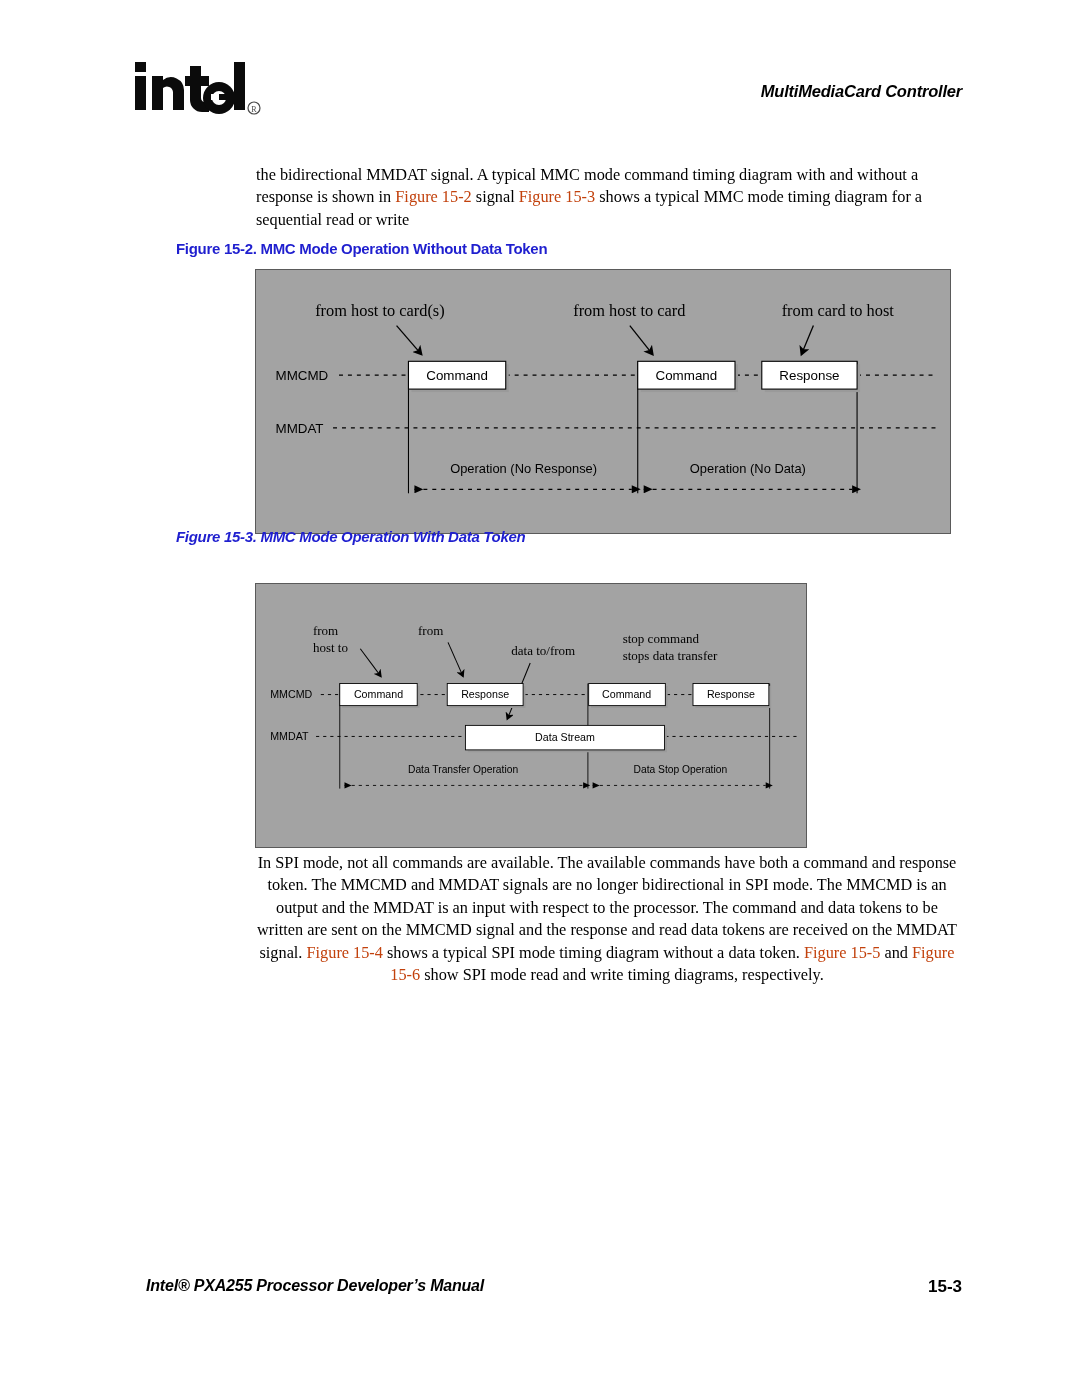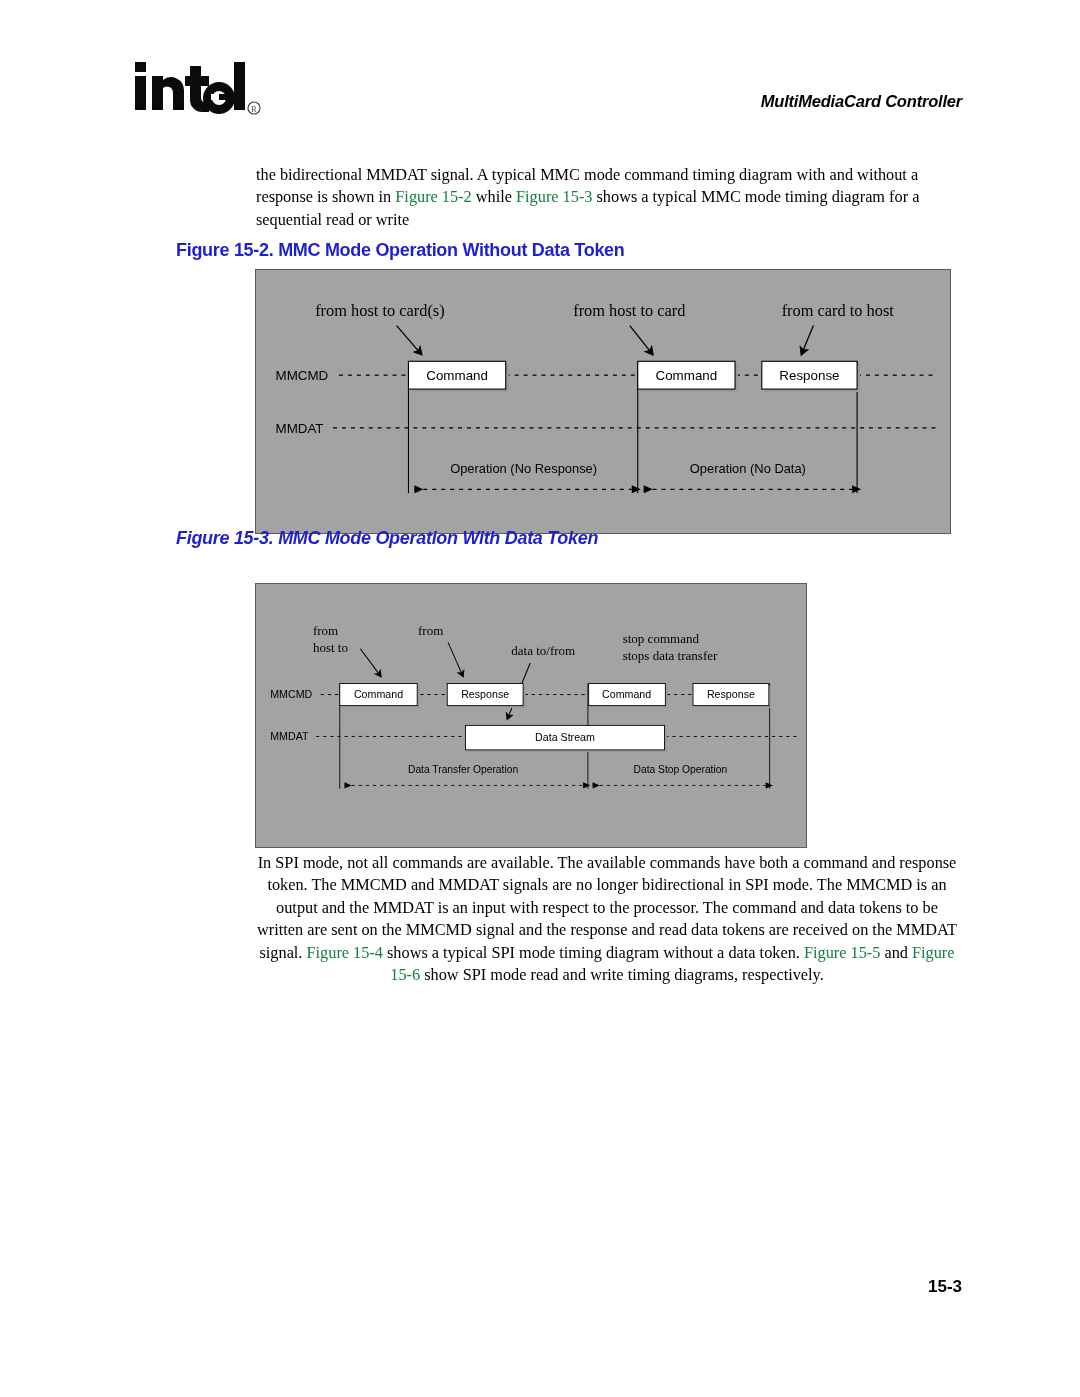--- a/index.html
+++ b/index.html
@@ -27,21 +27,21 @@
     position: absolute;
     left: 133px;
     top: 58px;
     width: 130px;
     height: 72px;
   }
   #intel-logo svg { display: block; }
   #header-title {
     position: absolute;
     right: 118px;
-    top: 92px;
+    top: 82px;
     font-family: "Liberation Sans", sans-serif;
     font-weight: bold;
     font-style: italic;
     font-size: 16.5px;
     letter-spacing: -0.2px;
     color: #000;
     white-space: nowrap;
   }
 
   
@@ -58,29 +58,29 @@
     top: 164px;
     width: 700px;
   }
   #spi-paragraph {
     left: 254px;
     top: 852px;
     width: 706px;
     text-align: center;
   }
   .xref {
-    color: #15803d;
+    color: #c2410c;
   }
 
   
   .figure-caption {
     position: absolute;
     font-family: "Liberation Sans", sans-serif;
     font-weight: bold;
-    font-size: 18px;
+    font-size: 15px;
     color: #1f1fcf;
     letter-spacing: -0.3px;
     white-space: nowrap;
   }
   #caption-fig-2 { left: 176px; top: 240px; }
   #caption-fig-3 { left: 176px; top: 528px; font-style: italic; }
 
   
   .figure-frame {
     position: absolute;
@@ -183,21 +183,21 @@
       <rect x="101" y="4" width="11" height="48" fill="#0b0b0b"></rect>
 
       <circle cx="121" cy="50" r="6" fill="none" stroke="#4a4a4a" stroke-width="1.2"></circle>
       <text x="121" y="53.5" font-family="Liberation Serif, serif" font-size="8" fill="#4a4a4a" text-anchor="middle">R</text>
     </svg>
   </div>
 
   <div id="header-title">MultiMediaCard Controller</div>
 </div>
 
-<div class="body-text" id="intro-paragraph"><span>the bidirectional MMDAT signal. A typical MMC mode command timing diagram with and without a response is shown in </span><span class="xref">Figure 15-2</span><span> while </span><span class="xref">Figure 15-3</span><span> shows a typical MMC mode timing diagram for a sequential read or write</span></div>
+<div class="body-text" id="intro-paragraph"><span>the bidirectional MMDAT signal. A typical MMC mode command timing diagram with and without a response is shown in </span><span class="xref">Figure 15-2</span><span> signal </span><span class="xref">Figure 15-3</span><span> shows a typical MMC mode timing diagram for a sequential read or write</span></div>
 
 <div class="figure-caption" id="caption-fig-2">Figure 15-2. MMC Mode Operation Without Data Token</div>
 
 <div class="figure-frame" id="figure-2-frame">
   <svg viewBox="0 0 696 265" xmlns="http://www.w3.org/2000/svg">
     <defs>
       <marker id="arrowL2" markerWidth="10" markerHeight="8" refX="9" refY="4" orient="auto-start-reverse" markerUnits="userSpaceOnUse">
         <path d="M9,0 L9,8 L0,4 z" fill="#000"></path>
       </marker>
       <marker id="arrowR2" markerWidth="10" markerHeight="8" refX="1" refY="4" orient="auto" markerUnits="userSpaceOnUse">
@@ -316,14 +316,15 @@
     <text class="op-label" x="537" y="205">Data Stop Operation</text>
 
     <path class="arrow-line" d="M112 221 L414 221" marker-start="url(#arrowL3)" marker-end="url(#arrowR3)"></path>
     <path class="arrow-line" d="M426 221 L645 221" marker-start="url(#arrowL3)" marker-end="url(#arrowR3)"></path>
   </svg>
 </div>
 
 <div class="body-text" id="spi-paragraph"><span>In SPI mode, not all commands are available. The available commands have both a command and response token. The MMCMD and MMDAT signals are no longer bidirectional in SPI mode. The MMCMD is an output and the MMDAT is an input with respect to the processor. The command and data tokens to be written are sent on the MMCMD signal and the response and read data tokens are received on the MMDAT signal. </span><span class="xref">Figure 15-4</span><span> shows a typical SPI mode timing diagram without a data token. </span><span class="xref">Figure 15-5</span><span> and </span><span class="xref">Figure 15-6</span><span> show SPI mode read and write timing diagrams, respectively.</span></div>
 
 <div id="page-footer">
+  <div id="footer-title">Intel® PXA255 Processor Developer’s Manual</div>
   <div id="footer-page-number">15-3</div>
 </div>
 
 </body></html>

